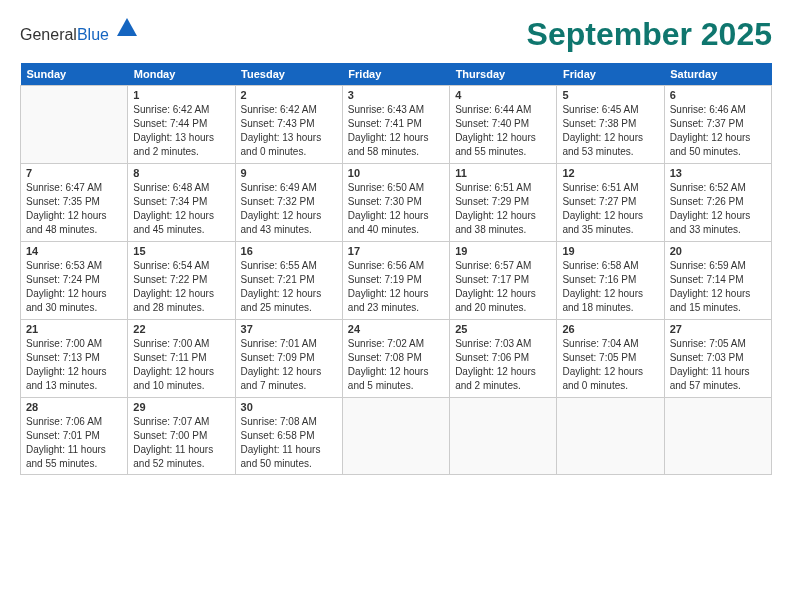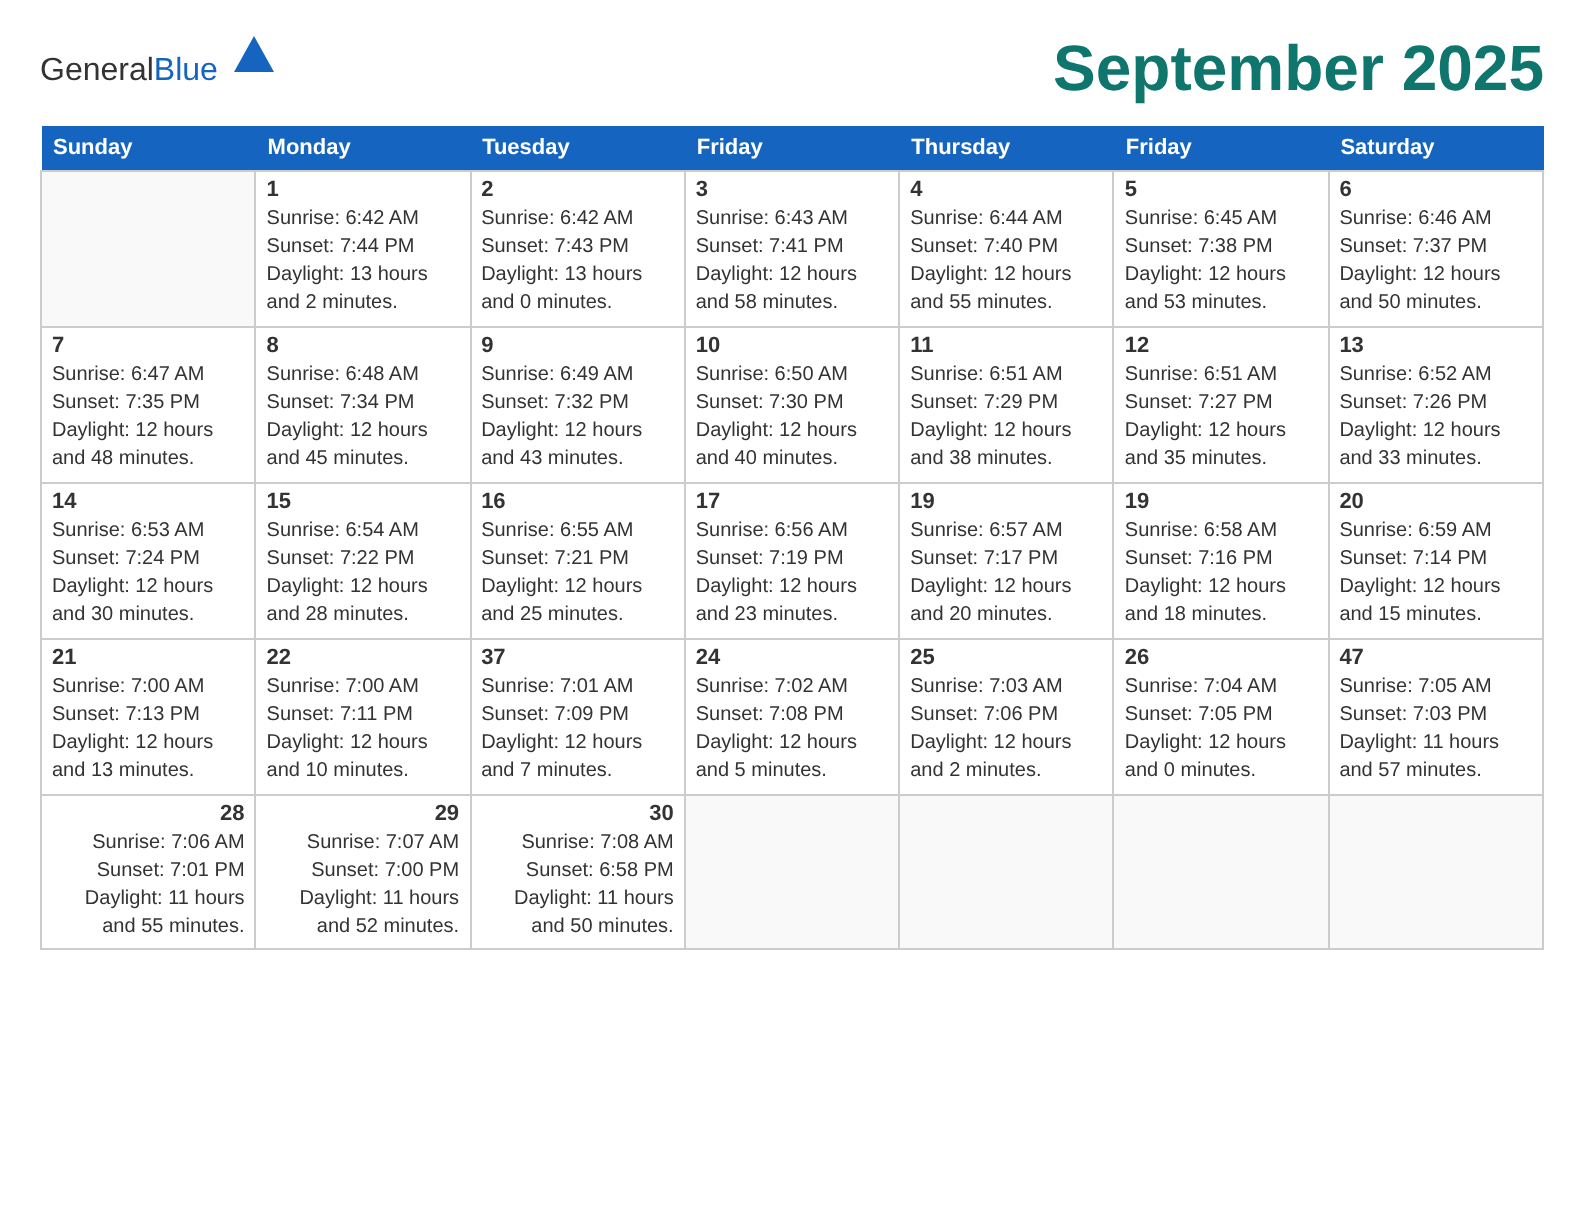--- a/index.html
+++ b/index.html
@@ -75,21 +75,20 @@
     .day-info {
       font-size: 10px;
       color: #333;
       line-height: 1.4;
     }
     .empty-cell {
       background: #f9f9f9;
     }
     tr:last-child td {
       height: 68px;
-      text-align: right;
     }
   </style>
 </head>
 <body>
 
 <div class="page">
   <div class="header">
     <div class="logo">
       <div>
         <span class="logo-general">General</span><span class="logo-blue">Blue</span>
@@ -222,21 +221,21 @@
           </td>
           <td>
             <span class="day-num">25</span>
             <div class="day-info">Sunrise: 7:03 AM<br>Sunset: 7:06 PM<br>Daylight: 12 hours and 2 minutes.</div>
           </td>
           <td>
             <span class="day-num">26</span>
             <div class="day-info">Sunrise: 7:04 AM<br>Sunset: 7:05 PM<br>Daylight: 12 hours and 0 minutes.</div>
           </td>
           <td>
-            <span class="day-num">47</span>
+            <span class="day-num">27</span>
             <div class="day-info">Sunrise: 7:05 AM<br>Sunset: 7:03 PM<br>Daylight: 11 hours and 57 minutes.</div>
           </td>
         </tr>
         <tr>
           <td>
             <span class="day-num">28</span>
             <div class="day-info">Sunrise: 7:06 AM<br>Sunset: 7:01 PM<br>Daylight: 11 hours and 55 minutes.</div>
           </td>
           <td>
             <span class="day-num">29</span>

